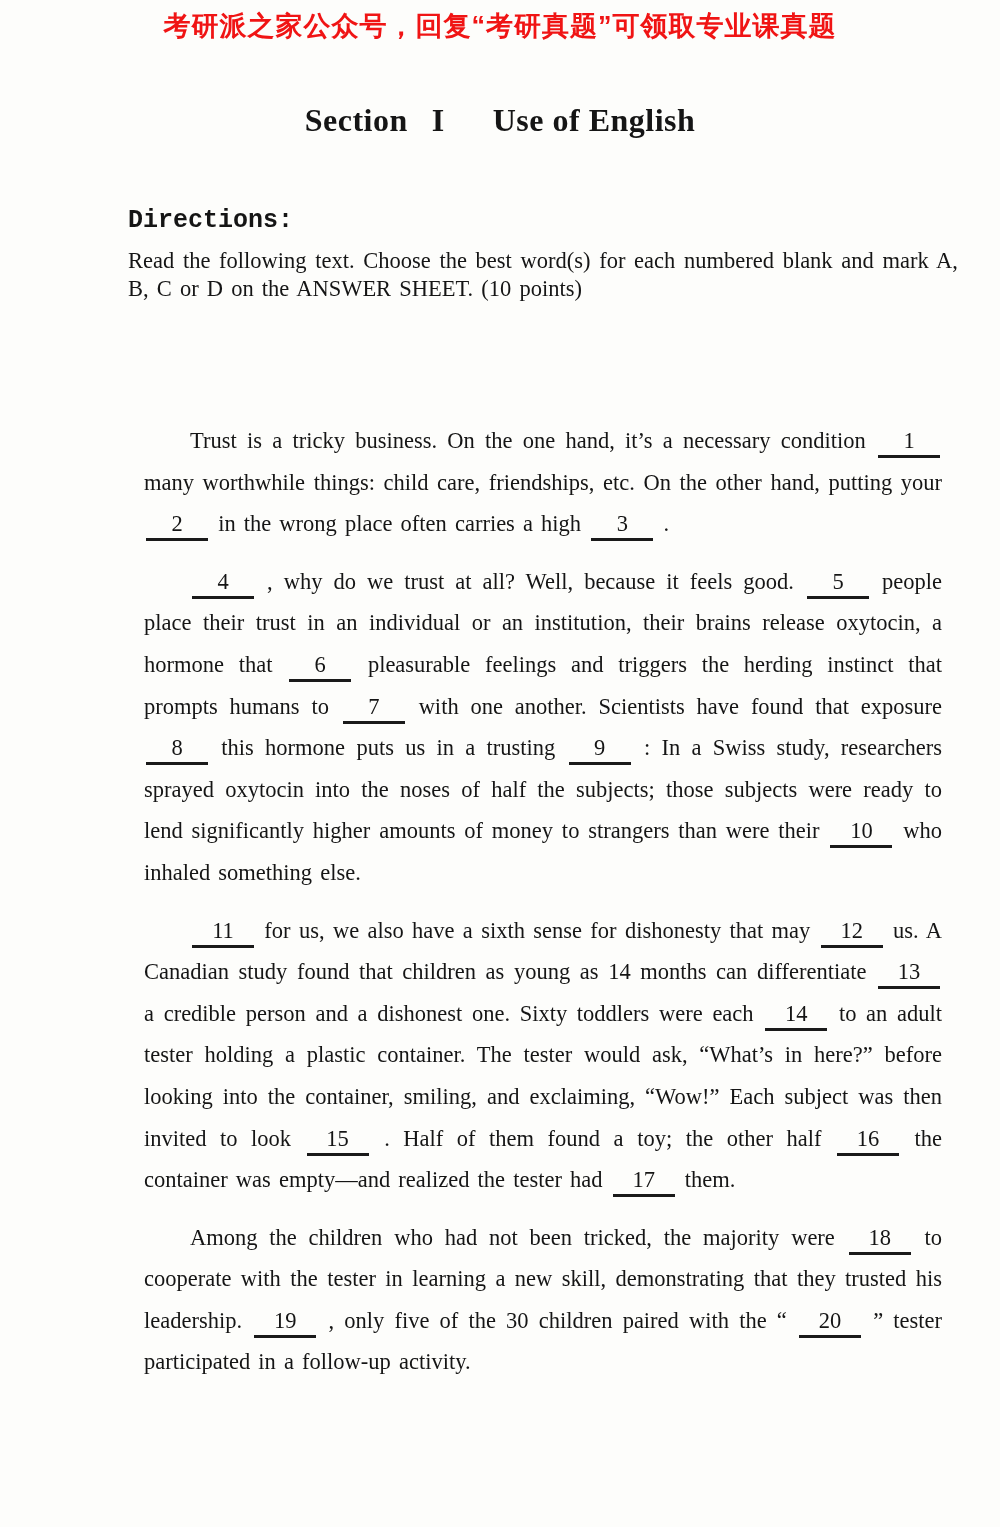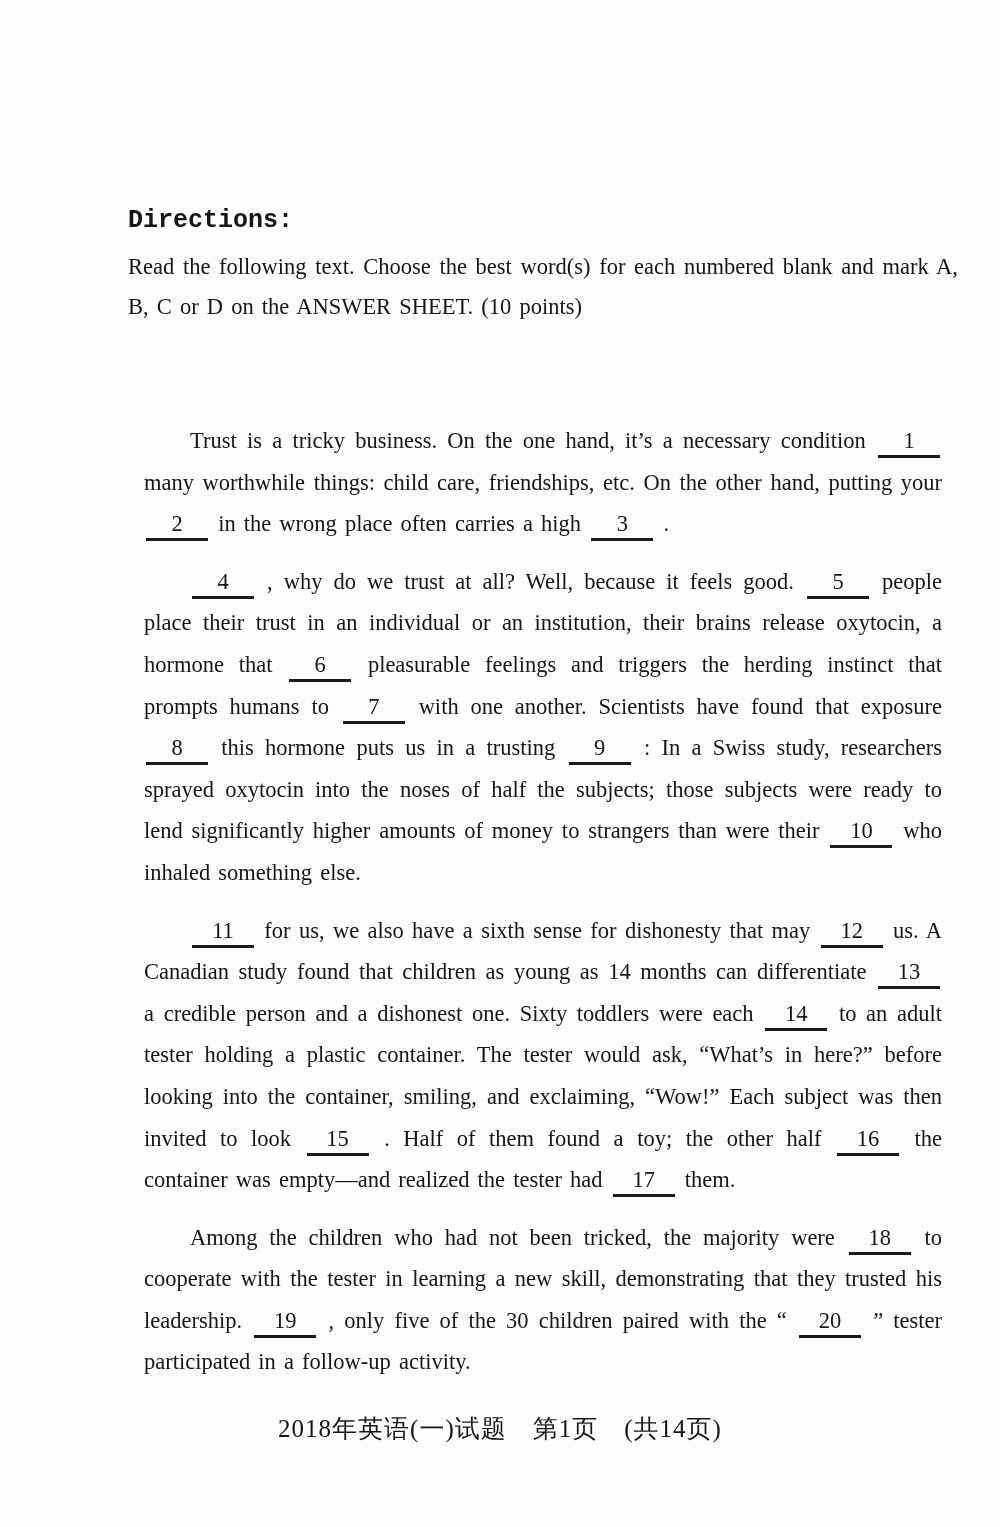--- a/index.html
+++ b/index.html
@@ -37,21 +37,21 @@
     position:absolute; top:206px; left:128px; width:830px;
   }
   .directions-label {
     font-size:25px; font-weight:bold;
     margin:0 0 12px 0;
     font-family:Liberation Mono, monospace;
   }
   .directions-text {
     margin:0;
     font-size:22.5px;
-    line-height:40px;
+    line-height:28px;
     text-align:justify;
     word-spacing:2.5px;
   }
 
   .passage {
     position:absolute; top:404px; left:128px; width:830px;
     font-size:22.5px;
     line-height:41.6px;
     word-spacing:2.5px;
   }
@@ -76,29 +76,30 @@
     text-align:center;
     font-size:25px;
     letter-spacing:1px;
   }
 </style>
 </head>
 <body>
 
 <div class="page">
 
+  <div class="promo-header" style="color: rgb(240, 20, 20);">考研派之家公众号，回复“考研真题”可领取专业课真题</div>
 
+  <h1 class="title"><span>Section</span><span class="gap-sm"></span><span>I</span><span class="gap-lg"></span><span>Use of English</span></h1>
 
   <div class="directions">
     <div class="directions-label">Directions:</div>
     <p class="directions-text">Read the following text. Choose the best word(s) for each numbered blank and mark A, B, C or D on the ANSWER SHEET. (10 points)</p>
   </div>
 
   <div class="passage" id="passage">
       <p class="para"><span>Trust is a tricky business. On the one hand, it’s a necessary condition</span> <span class="blank">1</span> <span>many worthwhile things: child care, friendships, etc. On the other hand, putting your</span> <span class="blank">2</span> <span>in the wrong place often carries a high</span> <span class="blank">3</span> <span>.</span></p>
       <p class="para"><span class="blank">4</span> <span>, why do we trust at all? Well, because it feels good.</span> <span class="blank">5</span> <span>people place their trust in an individual or an institution, their brains release oxytocin, a hormone that</span> <span class="blank">6</span> <span>pleasurable feelings and triggers the herding instinct that prompts humans to</span> <span class="blank">7</span> <span>with one another. Scientists have found that exposure</span> <span class="blank">8</span> <span>this hormone puts us in a trusting</span> <span class="blank">9</span> <span>: In a Swiss study, researchers sprayed oxytocin into the noses of half the subjects; those subjects were ready to lend significantly higher amounts of money to strangers than were their</span> <span class="blank">10</span> <span>who inhaled something else.</span></p>
       <p class="para"><span class="blank">11</span> <span>for us, we also have a sixth sense for dishonesty that may</span> <span class="blank">12</span> <span>us. A Canadian study found that children as young as 14 months can differentiate</span> <span class="blank">13</span> <span>a credible person and a dishonest one. Sixty toddlers were each</span> <span class="blank">14</span> <span>to an adult tester holding a plastic container. The tester would ask, “What’s in here?” before looking into the container, smiling, and exclaiming, “Wow!” Each subject was then invited to look</span> <span class="blank">15</span> <span>. Half of them found a toy; the other half</span> <span class="blank">16</span> <span>the container was empty—and realized the tester had</span> <span class="blank">17</span> <span>them.</span></p>
       <p class="para"><span>Among the children who had not been tricked, the majority were</span> <span class="blank">18</span> <span>to cooperate with the tester in learning a new skill, demonstrating that they trusted his leadership.</span> <span class="blank">19</span> <span>, only five of the 30 children paired with the “</span> <span class="blank">20</span> <span>” tester participated in a follow-up activity.</span></p>
     </div>
 
-  <div class="footer">2018年英语(一)试题　第1页　(共14页)</div>
 
 </div>
 
 </body></html>

